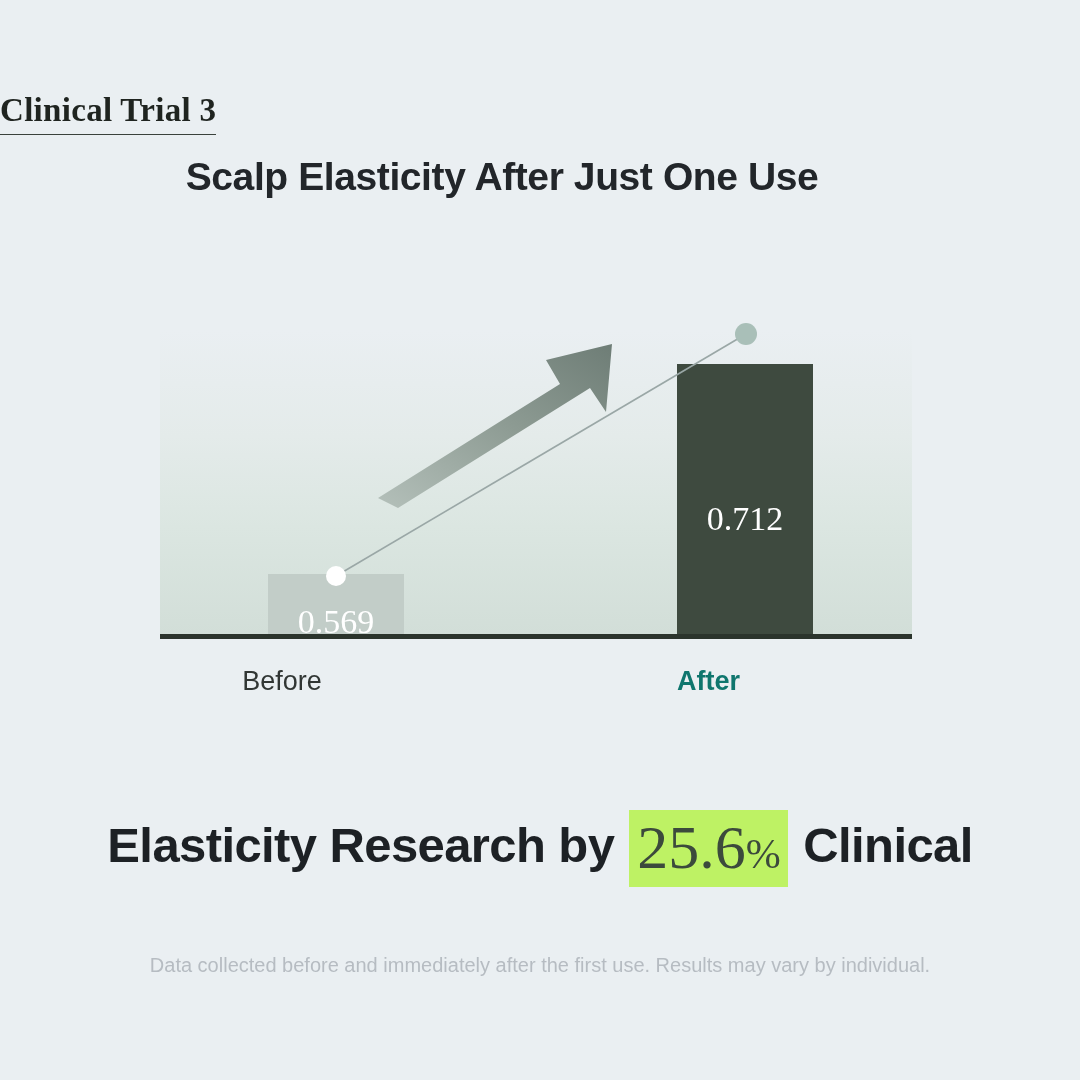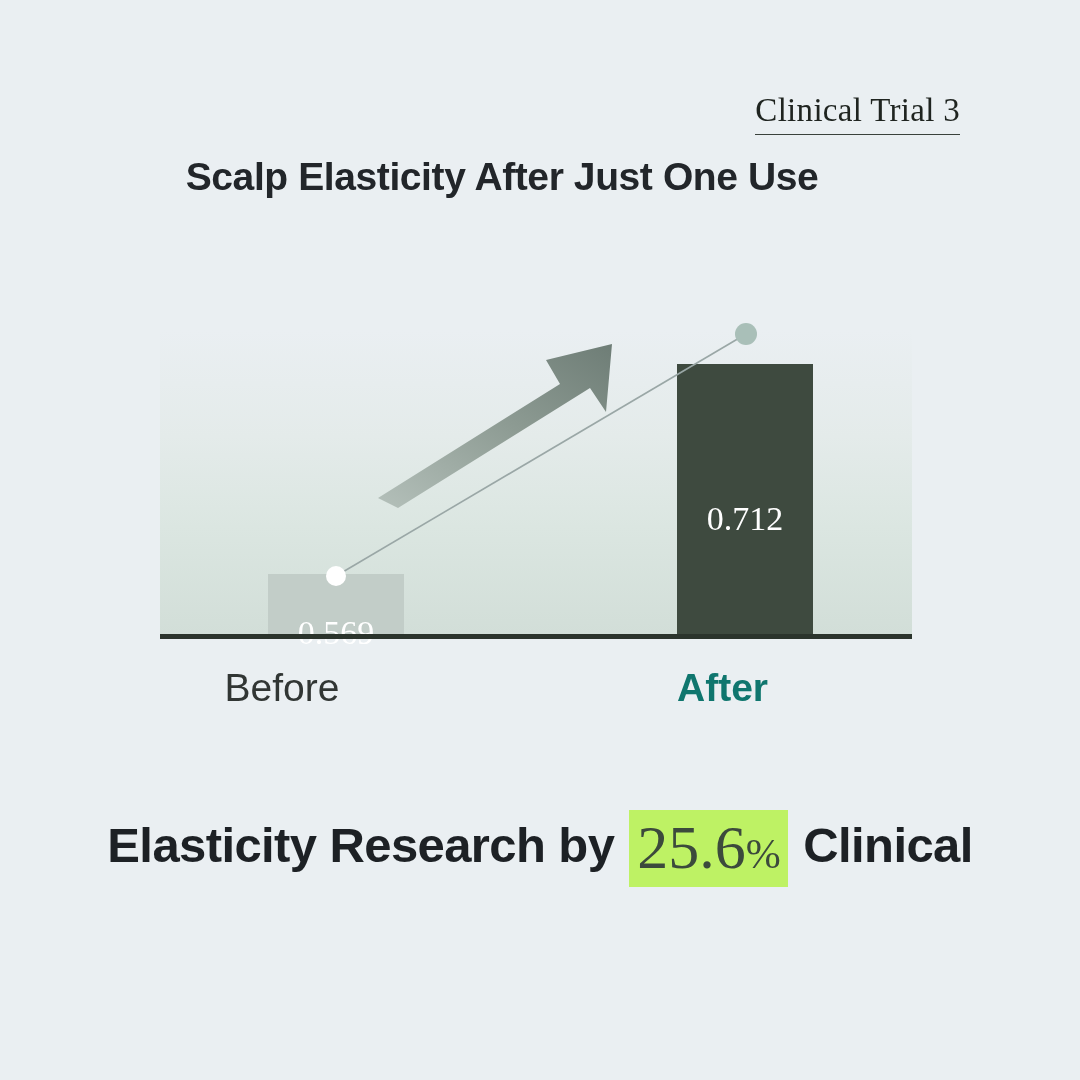--- a/index.html
+++ b/index.html
@@ -7,23 +7,23 @@
   body {
     background:#eaeff2;
     font-family:"Liberation Sans", sans-serif;
     position:relative;
     overflow:hidden;
   }
 
   
   #eyebrow {
     position:absolute; top:92px; left:0; width:960px;
-    text-align:right;
+    text-align:left;
     font-family:"Liberation Serif", serif;
-    font-size:33px; color:#1f2420; letter-spacing:0.3px;
+    font-size:33px; color:#1f2420; letter-spacing:0.3px;font-weight:bold;
   }
   #eyebrow span.txt {
     display:inline-block;
     padding-bottom:5px;
     border-bottom:1.6px solid #3a423c;
   }
   #headline {
     position:absolute; top:155px; left:0; width:1004px;
     text-align:center;
     font-size:39px; font-weight:bold; color:#22262a;
@@ -52,30 +52,30 @@
     left:517px; width:136px; height:270px;
     background:#3e4a3f;
   }
   .bar-value {
     position:absolute; left:0; width:100%;
     text-align:center;
     font-family:"Liberation Serif", serif;
     color:#ffffff;
     font-size:34px;
   }
-  #bar-before .bar-value { top:40px; }
+  #bar-before .bar-value { top:29px; }
   #bar-after  .bar-value { top:136px; }
 
   #chart-svg {
     position:absolute; left:0; top:0; width:752px; height:309px;
     overflow:visible;
   }
 
   
-  .xlabel { position:absolute; top:666px; font-size:39px; }
+  .xlabel { position:absolute; top:666px; font-size:27px; }
   #xlabel-before { left:160px; width:244px; text-align:center; color:#313634; font-weight:400; }
   #xlabel-after  { left:517px; left:677px; width:136px; text-align:left; color:#0f766e; font-weight:bold; }
 
   
   #callout {
     position:absolute; top:810px; left:0; width:1080px;
     text-align:center;
     white-space:nowrap;
     font-size:49px; font-weight:bold; color:#1d2125;
     letter-spacing:-0.6px;
@@ -154,13 +154,14 @@
 </div>
 
 <div class="xlabel" id="xlabel-before">Before</div>
 <div class="xlabel" id="xlabel-after">After</div>
 
 <div id="callout"><span>Elasticity Research by </span><span class="hl"><span class="big">25.6</span><span class="pct">%</span></span><span> Clinical</span></div>
 
 <div id="footnotes">
 
 
+  <div class="fn">Data collected before and immediately after the first use. Results may vary by individual.</div>
 </div>
 
 </body></html>

